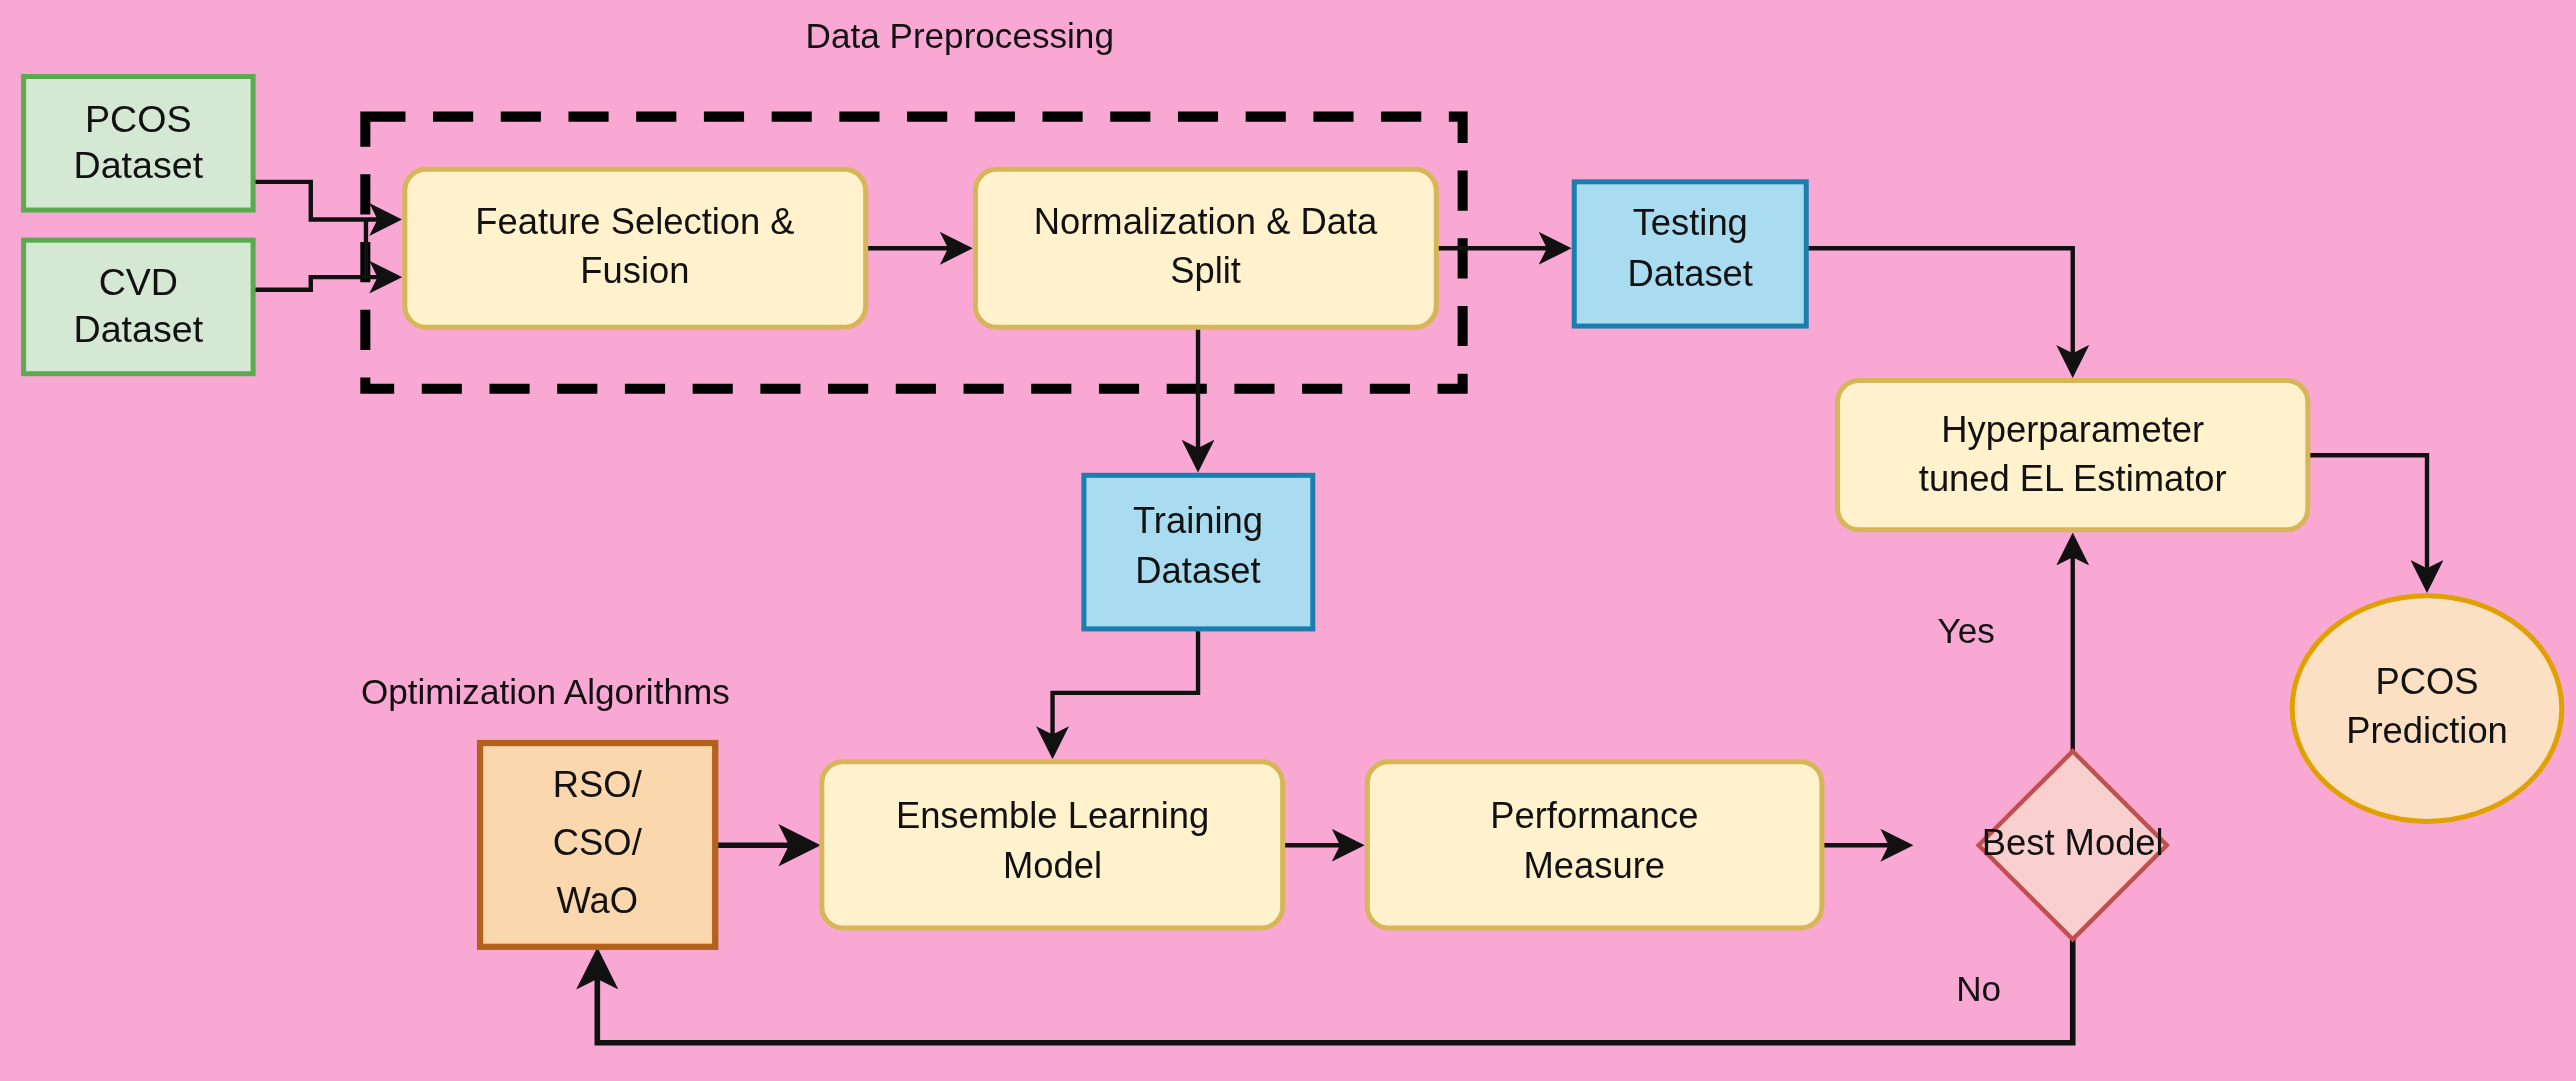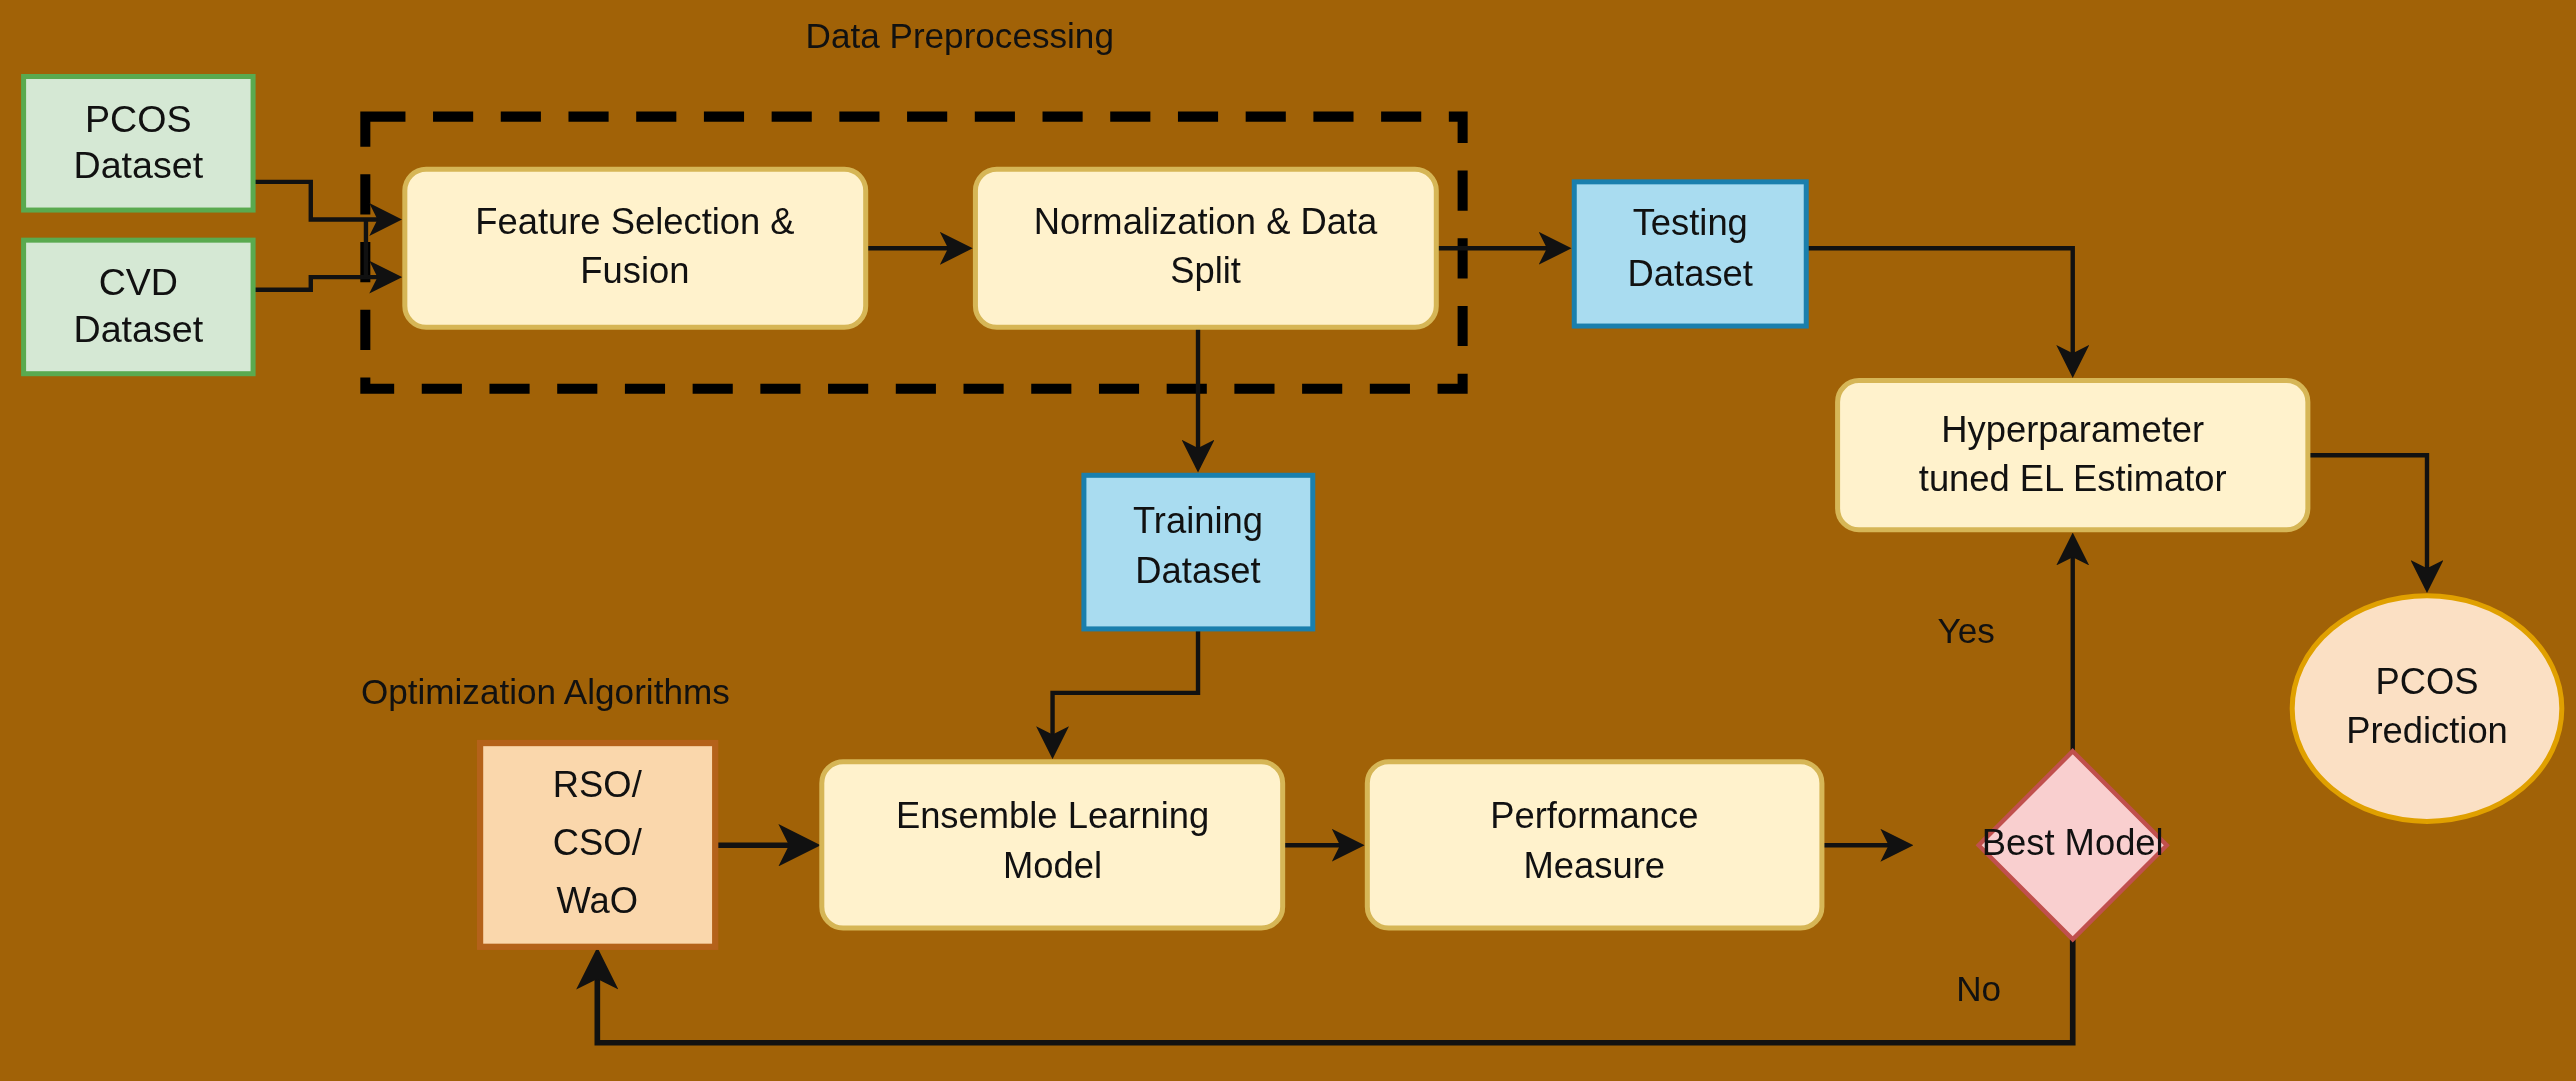--- a/index.html
+++ b/index.html
@@ -1,17 +1,17 @@
 <!DOCTYPE html>
 <html style="font-size:10px"><head>
 <meta charset="utf-8">
 <style>
   html,body{margin:0;padding:0;background:#ffffff;}
   body{width:2576px;height:1081px;font-family:"Liberation Sans","DejaVu Sans",sans-serif;overflow:hidden;}
-  #stage{position:relative;width:2576px;height:1081px;background:#a16207;}
+  #stage{position:relative;width:2576px;height:1081px;background:#f9a8d4;}
   svg.flow{position:absolute;left:0;top:0;width:2576px;height:1081px;}
   .node-text{font-family:"Liberation Sans","DejaVu Sans",sans-serif;fill:#111111;text-anchor:middle;dominant-baseline:middle;}
   .t-lg{font-size:60px;}
   .t-md{font-size:58px;}
   .t-grp{font-size:56px;}
   .t-lbl{font-size:56px;}
   .edge{fill:none;stroke:#111111;stroke-width:7;}
   .edge-thick{fill:none;stroke:#111111;stroke-width:9;}
   .dash-group{fill:none;stroke:#000000;stroke-width:16;stroke-dasharray:64 44;}
 </style>

